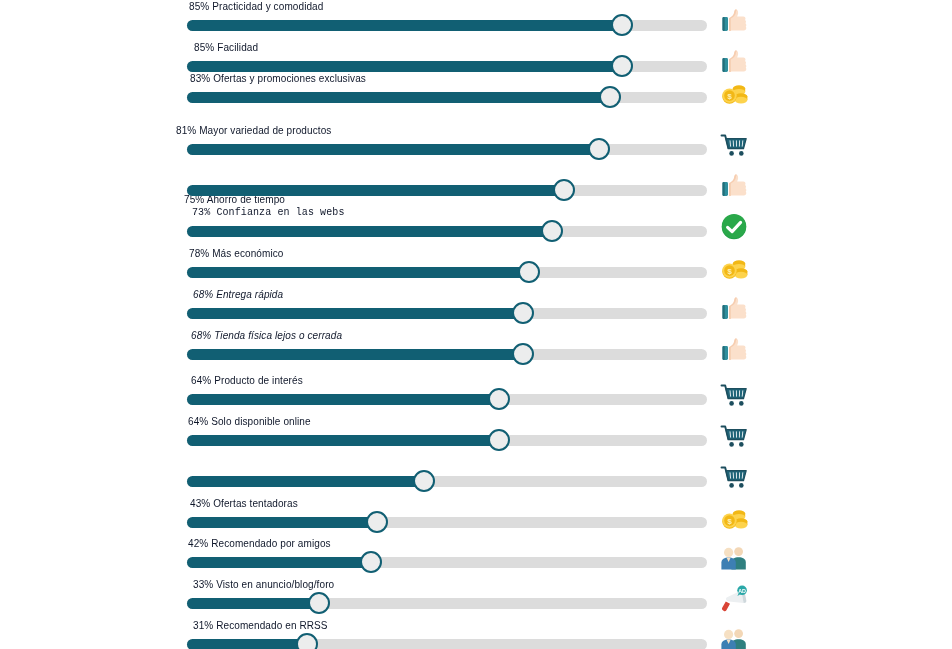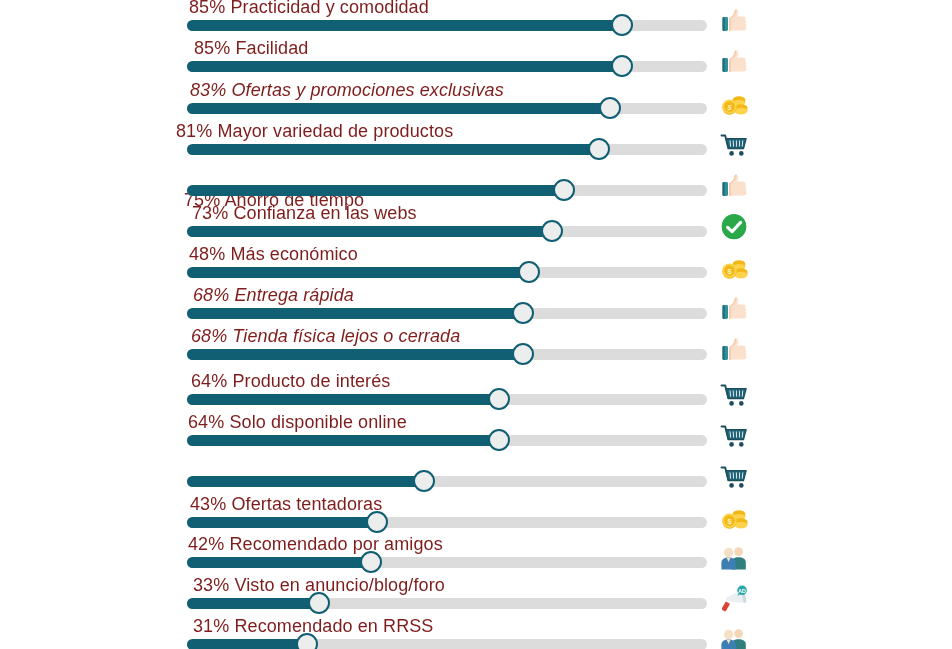--- a/index.html
+++ b/index.html
@@ -25,22 +25,22 @@
   .slider-row {
     position: absolute;
     left: 0;
     width: 952px;
     height: 41px;
   }
   .row-label {
     position: absolute;
     left: 0;
     top: 0;
-    font-size: 18px;
-    color: #7f1d1d;
+    font-size: 10px;
+    color: #0f172a;
     letter-spacing: 0.1px;
     white-space: nowrap;
     line-height: 14px;
   }
   .track-wrap {
     position: absolute;
     left: 187px;
     width: 520px;
     height: 11px;
   }
@@ -112,21 +112,21 @@
       </div>
       <div class="row-icon" style="top: 6px;">
     <svg class="icon-svg" viewBox="0 0 30 30" xmlns="http://www.w3.org/2000/svg">
       <rect x="3.5" y="11" width="5.5" height="14" rx="1.4" fill="#2f8f9d"></rect>
       <rect x="3.5" y="11" width="2.2" height="14" rx="1.1" fill="#236d79"></rect>
       <path d="M10 25 L10 12.2 C10 12.2 13.4 10.6 14.6 8.2 C15.5 6.4 15.2 3.6 16.9 3.6 C18.6 3.6 19.3 5.4 19.1 7.3 C18.95 8.8 18.2 10.4 18.2 10.4 L24.3 10.4 C25.6 10.4 26.5 11.3 26.5 12.4 C26.5 13.3 25.9 14.0 25.9 14.0 C26.6 14.3 27.0 15.0 27.0 15.8 C27.0 16.7 26.4 17.3 26.4 17.3 C27.0 17.6 27.3 18.3 27.3 19.0 C27.3 19.9 26.7 20.6 26.7 20.6 C27.1 21.0 27.3 21.5 27.3 22.1 C27.3 23.4 26.3 24.5 24.9 24.5 L12.6 24.5 Z" fill="#fbe0cb"></path>
       <path d="M10 25 L10 12.2 C10 12.2 13.4 10.6 14.6 8.2 C15.5 6.4 15.2 3.6 16.9 3.6 C17.3 3.6 17.6 3.7 17.9 3.9 C16.9 4.5 17.1 6.7 16.2 8.6 C15.1 11.0 11.8 12.6 11.8 12.6 L11.8 25 Z" fill="#f6cdb0"></path>
     </svg>
       </div>
     </div>
-    <div class="slider-row" style="top: 83px; font-style: italic;">
+    <div class="slider-row" style="top: 72px;">
       <div class="row-label" style="left: 190px;">83% Ofertas y promociones exclusivas</div>
       <div class="track-wrap" style="top: 20px;">
         <div class="track-bg"></div>
         <div class="track-fill" style="width: 423.19px;"></div>
         <div class="track-thumb" style="left: 412.19px;"></div>
       </div>
       <div class="row-icon" style="top: 6px;">
     <svg class="icon-svg" viewBox="0 0 30 30" xmlns="http://www.w3.org/2000/svg">
       <ellipse cx="20" cy="10.5" rx="6.2" ry="3.2" fill="#f2b816"></ellipse>
       <rect x="13.8" y="10.5" width="12.4" height="3.6" fill="#f2b816"></rect>
@@ -174,36 +174,36 @@
       <div class="row-icon" style="top: 6px;">
     <svg class="icon-svg" viewBox="0 0 30 30" xmlns="http://www.w3.org/2000/svg">
       <rect x="3.5" y="11" width="5.5" height="14" rx="1.4" fill="#2f8f9d"></rect>
       <rect x="3.5" y="11" width="2.2" height="14" rx="1.1" fill="#236d79"></rect>
       <path d="M10 25 L10 12.2 C10 12.2 13.4 10.6 14.6 8.2 C15.5 6.4 15.2 3.6 16.9 3.6 C18.6 3.6 19.3 5.4 19.1 7.3 C18.95 8.8 18.2 10.4 18.2 10.4 L24.3 10.4 C25.6 10.4 26.5 11.3 26.5 12.4 C26.5 13.3 25.9 14.0 25.9 14.0 C26.6 14.3 27.0 15.0 27.0 15.8 C27.0 16.7 26.4 17.3 26.4 17.3 C27.0 17.6 27.3 18.3 27.3 19.0 C27.3 19.9 26.7 20.6 26.7 20.6 C27.1 21.0 27.3 21.5 27.3 22.1 C27.3 23.4 26.3 24.5 24.9 24.5 L12.6 24.5 Z" fill="#fbe0cb"></path>
       <path d="M10 25 L10 12.2 C10 12.2 13.4 10.6 14.6 8.2 C15.5 6.4 15.2 3.6 16.9 3.6 C17.3 3.6 17.6 3.7 17.9 3.9 C16.9 4.5 17.1 6.7 16.2 8.6 C15.1 11.0 11.8 12.6 11.8 12.6 L11.8 25 Z" fill="#f6cdb0"></path>
     </svg>
       </div>
     </div>
     <div class="slider-row" style="top: 206px;">
-      <div class="row-label" style="left: 192px;">73% Confianza en las webs</div>
+      <div class="row-label" style="left: 192px; font-family: Liberation Mono, monospace;">73% Confianza en las webs</div>
       <div class="track-wrap" style="top: 20px;">
         <div class="track-bg"></div>
         <div class="track-fill" style="width: 364.89px;"></div>
         <div class="track-thumb" style="left: 353.89px;"></div>
       </div>
       <div class="row-icon" style="top: 6px;">
     <svg class="icon-svg" viewBox="0 0 30 30" xmlns="http://www.w3.org/2000/svg">
       <circle cx="15" cy="15" r="12.2" fill="#1f9d46"></circle>
       <circle cx="15" cy="14.2" r="12.2" fill="#2aa84a"></circle>
       <path d="M8.6 15.3 L13.1 19.6 L21.6 10.4" fill="none" stroke="#ffffff" stroke-width="3.1" stroke-linecap="round" stroke-linejoin="round"></path>
     </svg>
       </div>
     </div>
     <div class="slider-row" style="top: 247px;">
-      <div class="row-label" style="left: 189px;">48% Más económico</div>
+      <div class="row-label" style="left: 189px;">78% Más económico</div>
       <div class="track-wrap" style="top: 20px;">
         <div class="track-bg"></div>
         <div class="track-fill" style="width: 341.57px;"></div>
         <div class="track-thumb" style="left: 330.57px;"></div>
       </div>
       <div class="row-icon" style="top: 6px;">
     <svg class="icon-svg" viewBox="0 0 30 30" xmlns="http://www.w3.org/2000/svg">
       <ellipse cx="20" cy="10.5" rx="6.2" ry="3.2" fill="#f2b816"></ellipse>
       <rect x="13.8" y="10.5" width="12.4" height="3.6" fill="#f2b816"></rect>
       <ellipse cx="20" cy="14.1" rx="6.2" ry="3.2" fill="#fdd34d"></ellipse>

